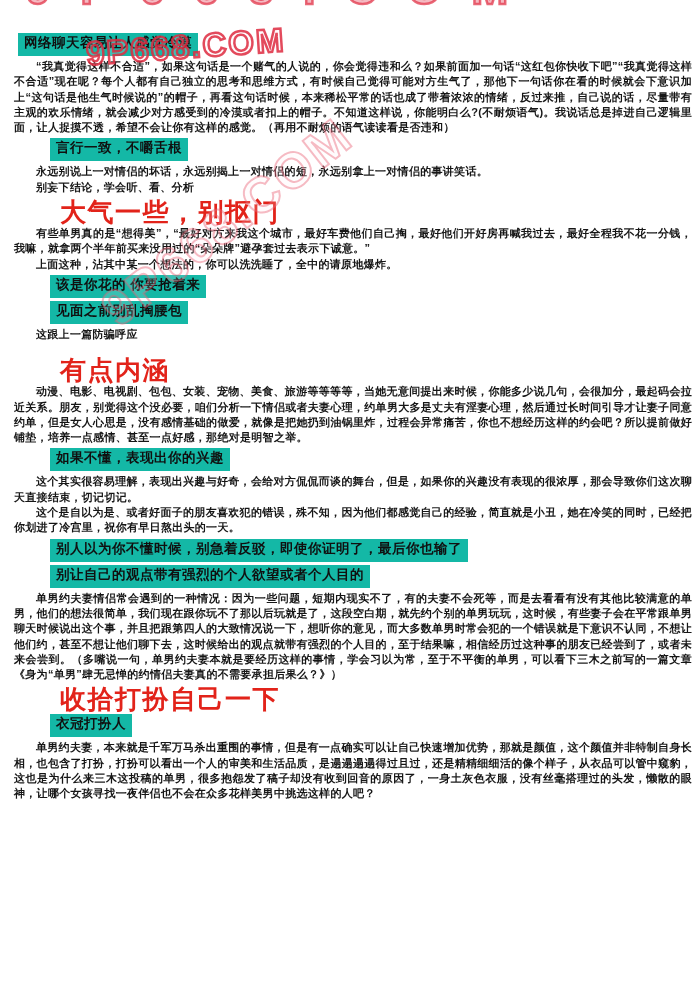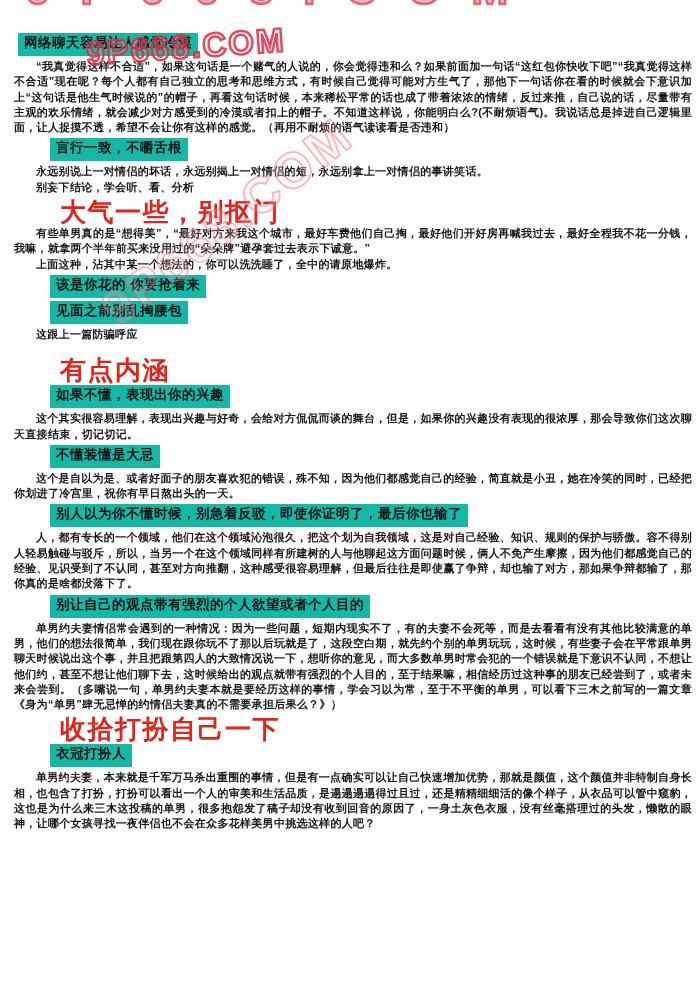--- a/index.html
+++ b/index.html
@@ -67,25 +67,24 @@
       <div class="hy-row"><span class="yellow-h">言行一致，不嚼舌根</span></div>
       <p class="body">永远别说上一对情侣的坏话，永远别揭上一对情侣的短，永远别拿上一对情侣的事讲笑话。</p>
       <p class="body">别妄下结论，学会听、看、分析</p>
       <h2 class="red-h">大气一些，别抠门</h2>
       <p class="body">有些单男真的是“想得美”，“最好对方来我这个城市，最好车费他们自己掏，最好他们开好房再喊我过去，最好全程我不花一分钱，我嘛，就拿两个半年前买来没用过的“朵朵牌”避孕套过去表示下诚意。”</p>
       <p class="body">上面这种，沾其中某一个想法的，你可以洗洗睡了，全中的请原地爆炸。</p>
       <div class="hy-row"><span class="yellow-h">该是你花的 你要抢着来</span></div>
       <div class="hy-row"><span class="yellow-h">见面之前别乱掏腰包</span></div>
       <p class="body">这跟上一篇防骗呼应</p>
       <h2 class="red-h gap">有点内涵</h2>
+      <p class="body">动漫、电影、电视剧、包包、女装、宠物、美食、旅游等等等等，当她无意间提出来时候，你能多少说几句，会很加分，最起码会拉近关系。朋友，别觉得这个没必要，咱们分析一下情侣或者夫妻心理，约单男大多是丈夫有淫妻心理，然后通过长时间引导才让妻子同意约单，但是女人心思是，没有感情基础的做爱，就像是把她扔到油锅里炸，过程会异常痛苦，你也不想经历这样的约会吧？所以提前做好铺垫，培养一点感情、甚至一点好感，那绝对是明智之举。</p>
       <div class="hy-row"><span class="yellow-h">如果不懂，表现出你的兴趣</span></div>
       <p class="body">这个其实很容易理解，表现出兴趣与好奇，会给对方侃侃而谈的舞台，但是，如果你的兴趣没有表现的很浓厚，那会导致你们这次聊天直接结束，切记切记。</p>
-      <div class="hy-row"><span class="yellow-h">不懂装懂是大忌</span></div>
       <p class="body">这个是自以为是、或者好面子的朋友喜欢犯的错误，殊不知，因为他们都感觉自己的经验，简直就是小丑，她在冷笑的同时，已经把你划进了冷宫里，祝你有早日熬出头的一天。</p>
       <div class="hy-row"><span class="yellow-h">别人以为你不懂时候，别急着反驳，即使你证明了，最后你也输了</span></div>
-      <p class="body">人，都有专长的一个领域，他们在这个领域沁泡很久，把这个划为自我领域，这是对自己经验、知识、规则的保护与骄傲。容不得别人轻易触碰与驳斥，所以，当另一个在这个领域同样有所建树的人与他聊起这方面问题时候，俩人不免产生摩擦，因为他们都感觉自己的经验、见识受到了不认同，甚至对方向推翻，这种感受很容易理解，但最后往往是即使赢了争辩，却也输了对方，那如果争辩都输了，那你真的是啥都没落下了。</p>
       <div class="hy-row"><span class="yellow-h">别让自己的观点带有强烈的个人欲望或者个人目的</span></div>
       <p class="body">单男约夫妻情侣常会遇到的一种情况：因为一些问题，短期内现实不了，有的夫妻不会死等，而是去看看有没有其他比较满意的单男，他们的想法很简单，我们现在跟你玩不了那以后玩就是了，这段空白期，就先约个别的单男玩玩，这时候，有些妻子会在平常跟单男聊天时候说出这个事，并且把跟第四人的大致情况说一下，想听你的意见，而大多数单男时常会犯的一个错误就是下意识不认同，不想让他们约，甚至不想让他们聊下去，这时候给出的观点就带有强烈的个人目的，至于结果嘛，相信经历过这种事的朋友已经尝到了，或者未来会尝到。（多嘴说一句，单男约夫妻本就是要经历这样的事情，学会习以为常，至于不平衡的单男，可以看下三木之前写的一篇文章《身为“单男”肆无忌惮的约情侣夫妻真的不需要承担后果么？》）</p>
       <h2 class="red-h">收拾打扮自己一下</h2>
       <div class="hy-row"><span class="yellow-h">衣冠打扮人</span></div>
       <p class="body">单男约夫妻，本来就是千军万马杀出重围的事情，但是有一点确实可以让自己快速增加优势，那就是颜值，这个颜值并非特制自身长相，也包含了打扮，打扮可以看出一个人的审美和生活品质，是遢遢遢遢得过且过，还是精精细细活的像个样子，从衣品可以管中窥豹，这也是为什么来三木这投稿的单男，很多抱怨发了稿子却没有收到回音的原因了，一身土灰色衣服，没有丝毫搭理过的头发，懒散的眼神，让哪个女孩寻找一夜伴侣也不会在众多花样美男中挑选这样的人吧？</p>
     </div>
 </div>
 
 </body></html>

